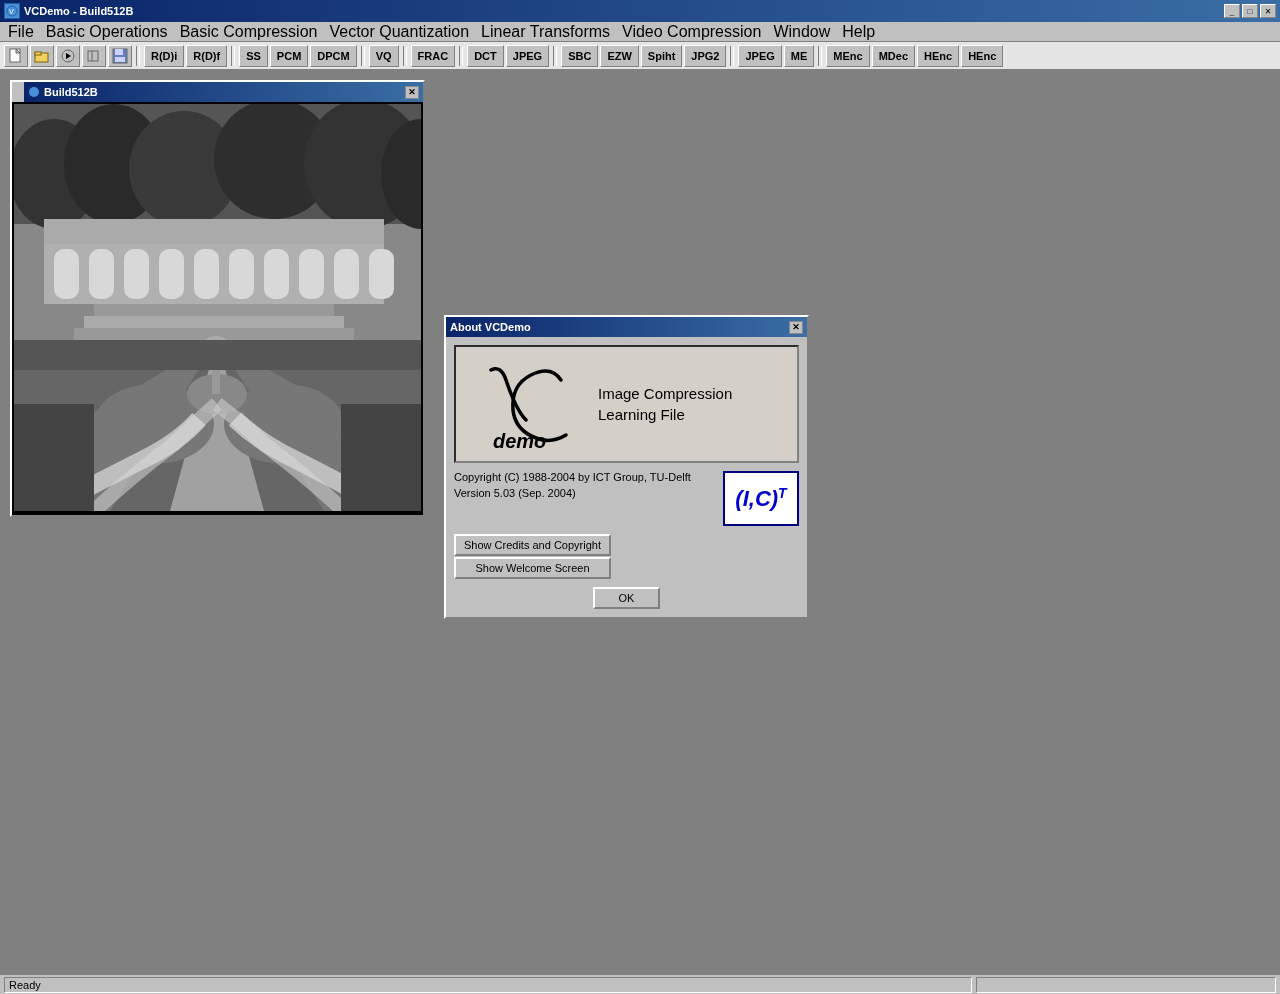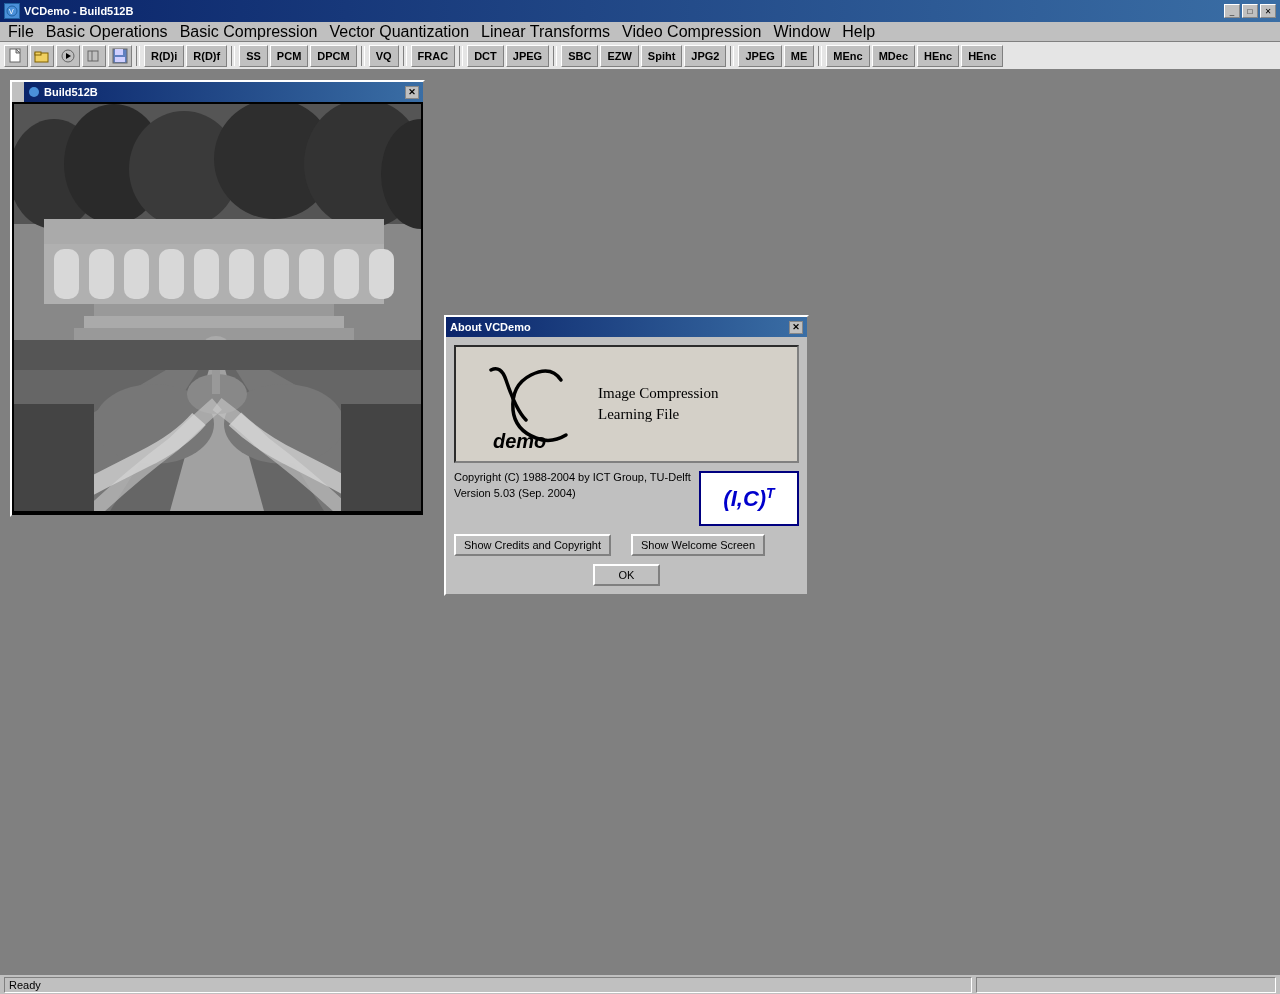--- a/index.html
+++ b/index.html
@@ -239,36 +239,35 @@
       justify-content: center;
     }
     .logo-text-area {
       flex: 1;
     }
     .logo-main-text {
       font-size: 15px;
       color: #000;
       line-height: 1.4;
       font-weight: normal;
-      font-family: Liberation Serif, serif;
     }
 
     
     .info-section {
       display: flex;
       margin-bottom: 8px;
       align-items: flex-start;
     }
     .info-text {
       flex: 1;
       font-size: 11px;
       color: #000;
     }
     .ict-badge {
-      width: 100px;
+      width: 76px;
       height: 55px;
       border: 2px solid #000080;
       background: white;
       display: flex;
       flex-direction: column;
       align-items: center;
       justify-content: center;
       font-size: 22px;
       color: #0000cc;
       font-style: italic;
@@ -288,22 +287,22 @@
       border-left-color: #808080;
       background: #d4d0c8;
       padding: 6px 10px;
       font-size: 11px;
       text-align: center;
       flex: 1;
       color: #000;
     }
     .side-buttons {
       display: flex;
-      flex-direction: row;
-      gap: 20px;
+      flex-direction: column;
+      gap: 1px;
     }
     .win-button {
       background: #c0c0c0;
       border: 2px solid;
       border-color: #fff #808080 #808080 #fff;
       padding: 3px 8px;
       font-size: 11px;
       cursor: pointer;
       text-align: center;
       white-space: nowrap;

